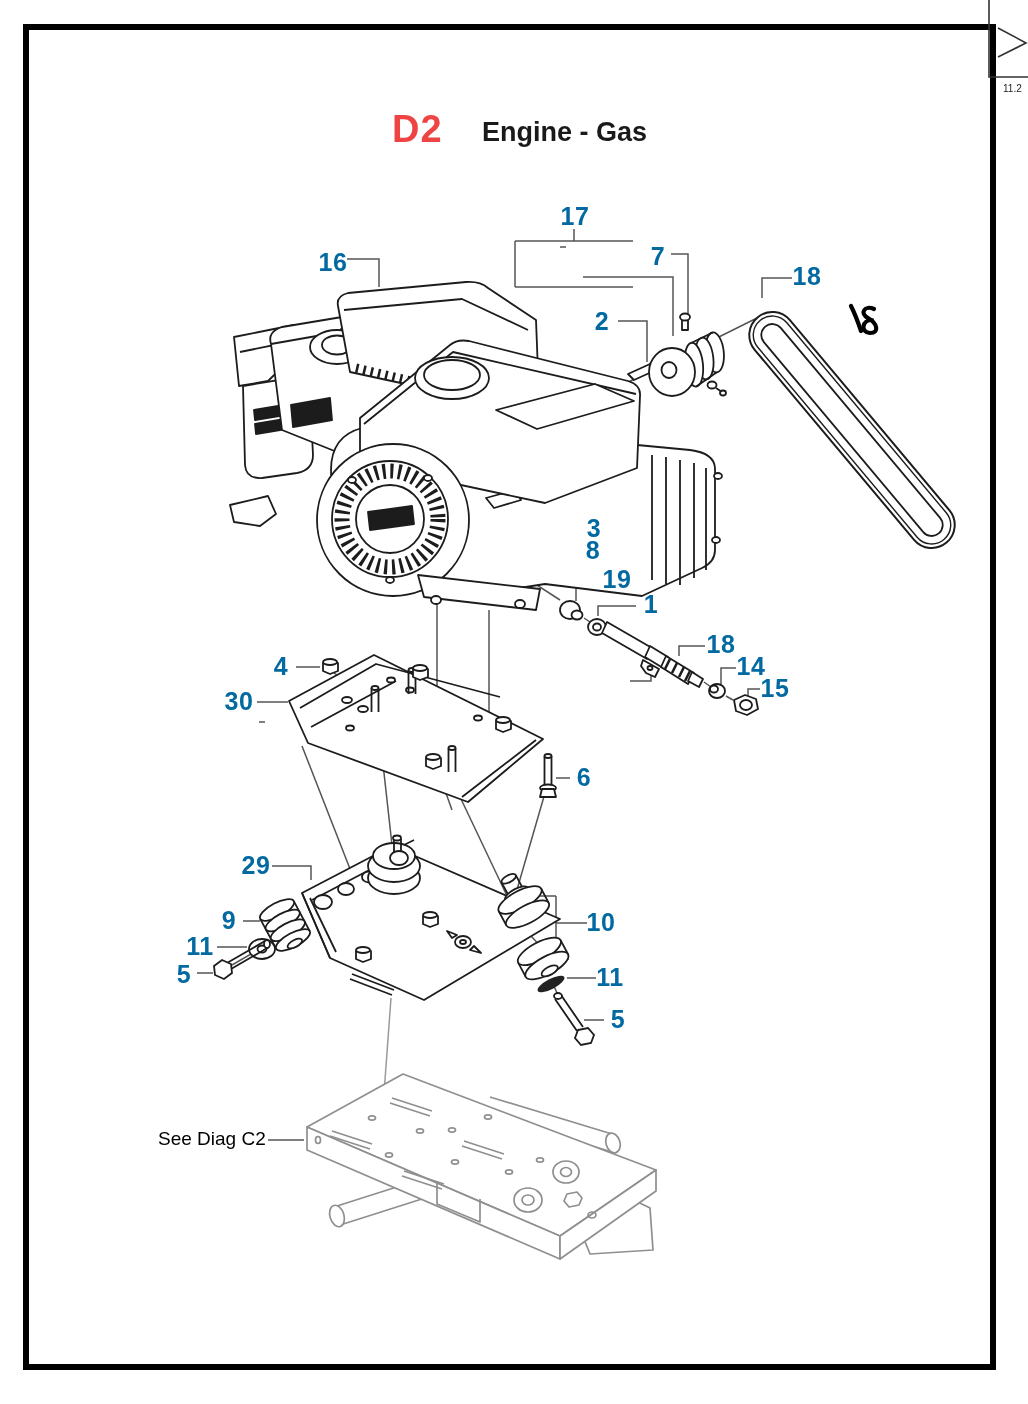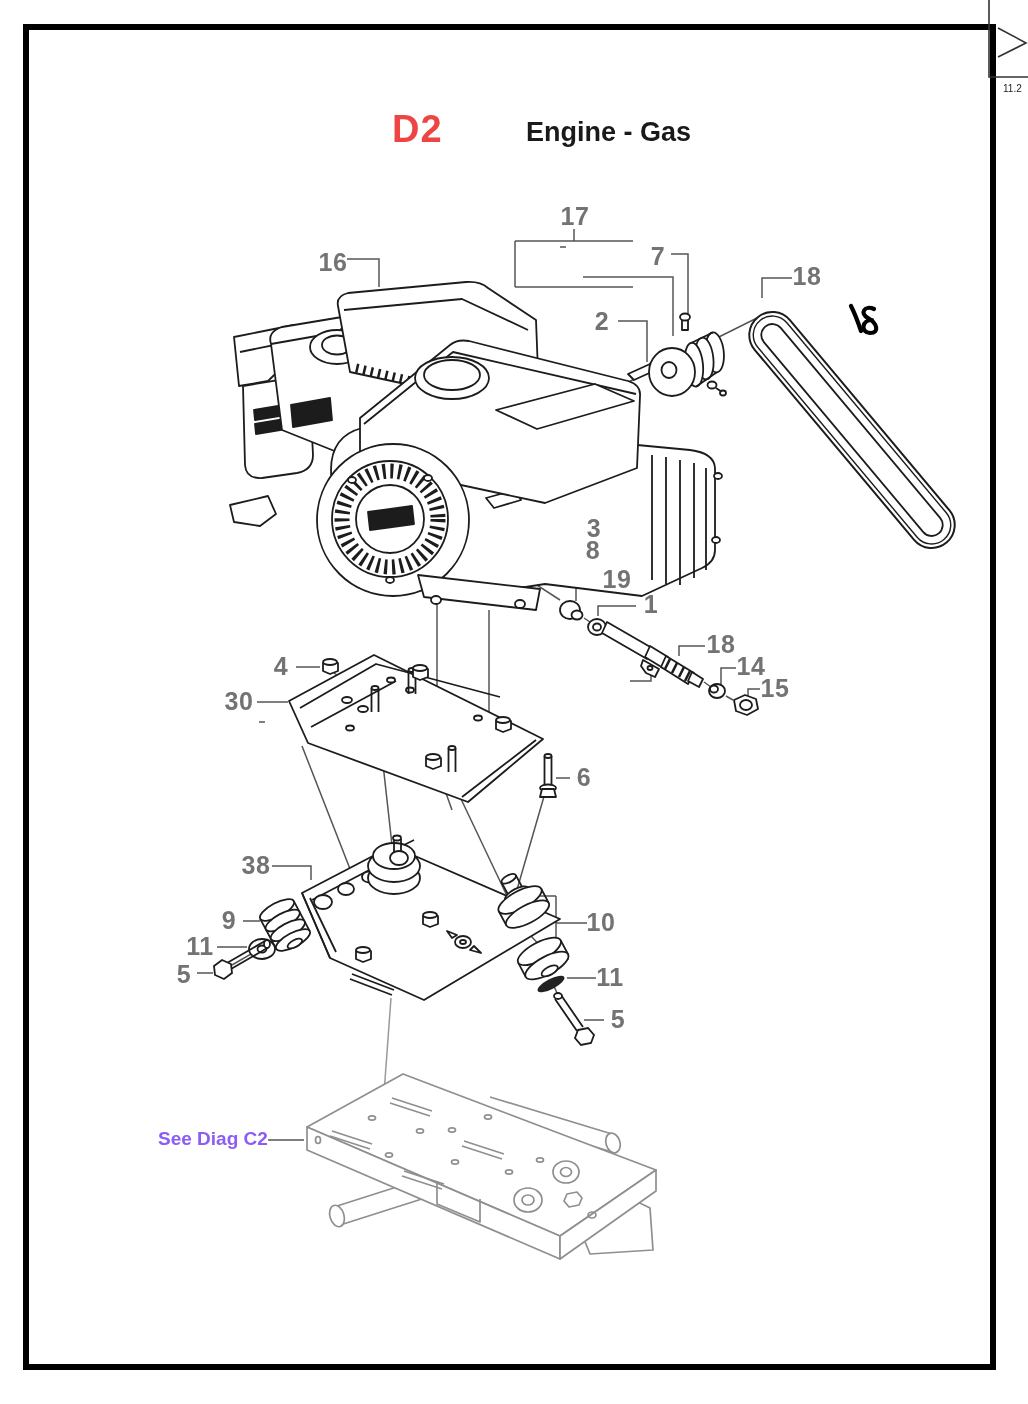--- a/index.html
+++ b/index.html
@@ -11,30 +11,30 @@
     position:absolute;left:23px;top:24px;width:973px;height:1346px;
     border:6px solid #000;box-sizing:border-box;
   }
   .art{position:absolute;left:0;top:0;width:1028px;height:1404px;}
   .title-code{
     position:absolute;left:392px;top:108px;
     font-size:38px;font-weight:bold;letter-spacing:1px;color:#ef4444;
   }
   .title-name{
     position:absolute;left:482px;top:117px;
-    font-size:27px;font-weight:bold;color:#1a1a1a;margin-left:44px;
+    font-size:27px;font-weight:bold;color:#1a1a1a;
   }
   .co{
     position:absolute;transform:translate(-50%,-50%);
-    font-size:25px;font-weight:bold;color:#737373;letter-spacing:0.5px;
+    font-size:25px;font-weight:bold;color:#0369a1;letter-spacing:0.5px;
     white-space:nowrap;
   }
   .see-diag{
     position:absolute;left:158px;top:1128px;
-    font-size:19px;font-weight:bold;color:#8b5cf6;
+    font-size:19px;font-weight:normal;color:#000000;
   }
   .corner-tab-num{
     position:absolute;left:1003px;top:83px;
     font-size:10px;color:#222;
   }
 </style>
 </head>
 <body>
 
 <div class="page">
@@ -347,21 +347,21 @@
   <span class="co" style="left:594px;top:528px">3</span>
   <span class="co" style="left:593px;top:550px">8</span>
   <span class="co" style="left:617px;top:579px">19</span>
   <span class="co" style="left:651px;top:604px">1</span>
   <span class="co" style="left:721px;top:644px">18</span>
   <span class="co" style="left:751px;top:666px">14</span>
   <span class="co" style="left:775px;top:688px">15</span>
   <span class="co" style="left:281px;top:666px">4</span>
   <span class="co" style="left:239px;top:701px">30</span>
   <span class="co" style="left:584px;top:777px">6</span>
-  <span class="co" style="left:256px;top:865px">38</span>
+  <span class="co" style="left:256px;top:865px">29</span>
   <span class="co" style="left:229px;top:920px">9</span>
   <span class="co" style="left:200px;top:946px">11</span>
   <span class="co" style="left:184px;top:974px">5</span>
   <span class="co" style="left:601px;top:922px">10</span>
   <span class="co" style="left:610px;top:977px">11</span>
   <span class="co" style="left:618px;top:1019px">5</span>
 
   <span class="see-diag">See Diag C2</span>
   <span class="corner-tab-num">11.2</span>
 

